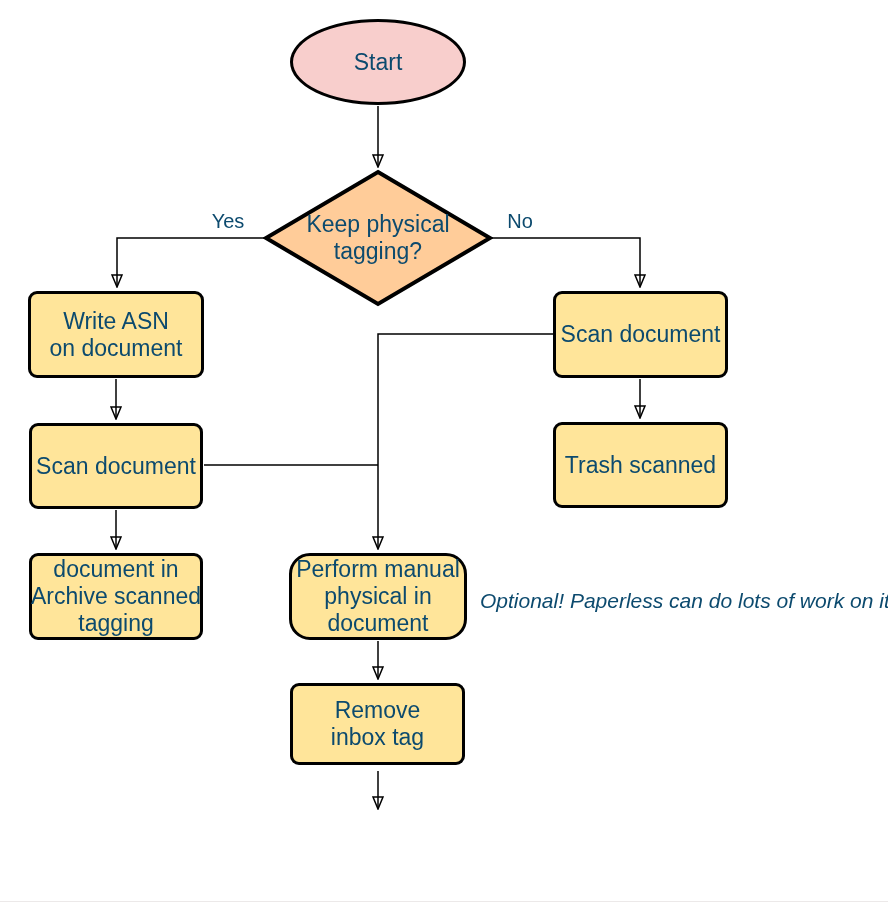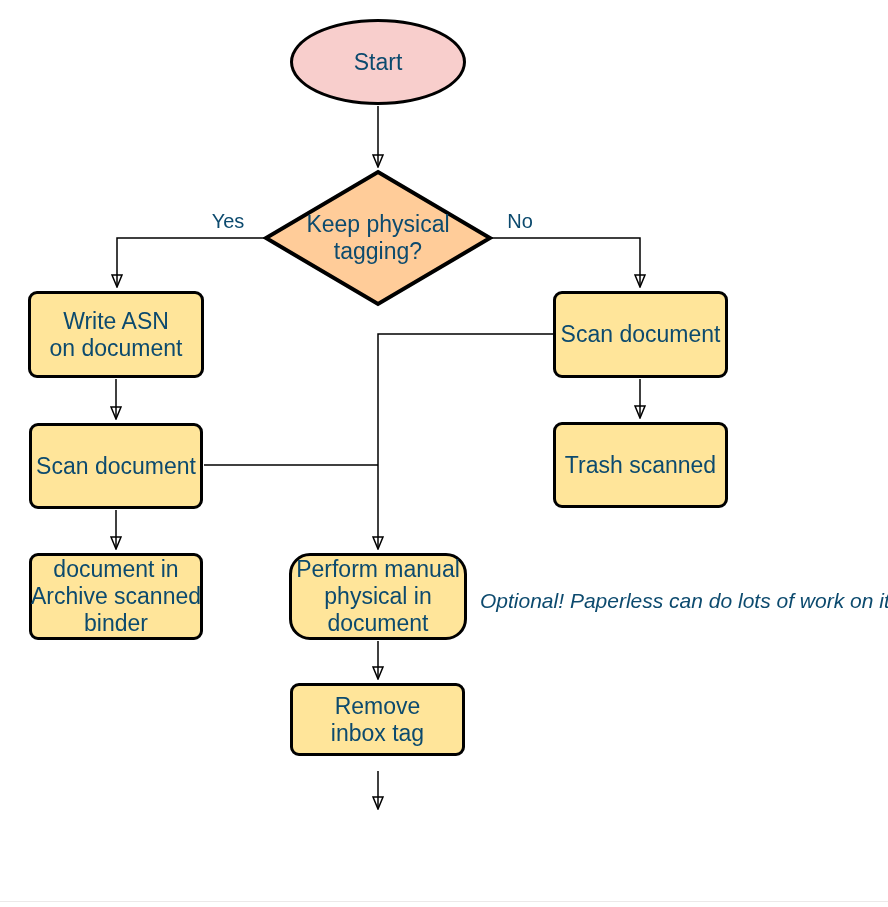--- a/index.html
+++ b/index.html
@@ -126,38 +126,38 @@
     <span>on document</span>
   </div>
 
   <div class="node process" style="left:29px; top:423px; width:174px; height:86px;">
     <span>Scan document</span>
   </div>
 
   <div class="node process" style="left:29px; top:553px; width:174px; height:87px;">
     <span>document in</span>
     <span>Archive scanned</span>
-    <span>binder</span>
+    <span>tagging</span>
   </div>
 
   <div class="node process" style="left:553px; top:291px; width:175px; height:87px;">
     <span>Scan document</span>
   </div>
 
   <div class="node process" style="left:553px; top:422px; width:175px; height:86px;">
     <span>Trash scanned</span>
   </div>
 
   <div class="node process" style="left:289px; top:553px; width:178px; height:87px;border-radius:21px;">
     <span>Perform manual</span>
     <span>physical in</span>
     <span>document</span>
   </div>
 
-  <div class="node process" style="left:290px; top:683px; width:175px; height:73px;">
+  <div class="node process" style="left:290px; top:683px; width:175px; height:82px;">
     <span>Remove</span>
     <span>inbox tag</span>
   </div>
 
 
   <div class="edge-label" style="left:198px; top:211px;">Yes</div>
   <div class="edge-label" style="left:490px; top:211px;">No</div>
 
   <div class="annotation">
     <span>Optional! Paperless can do lots of work on</span>

